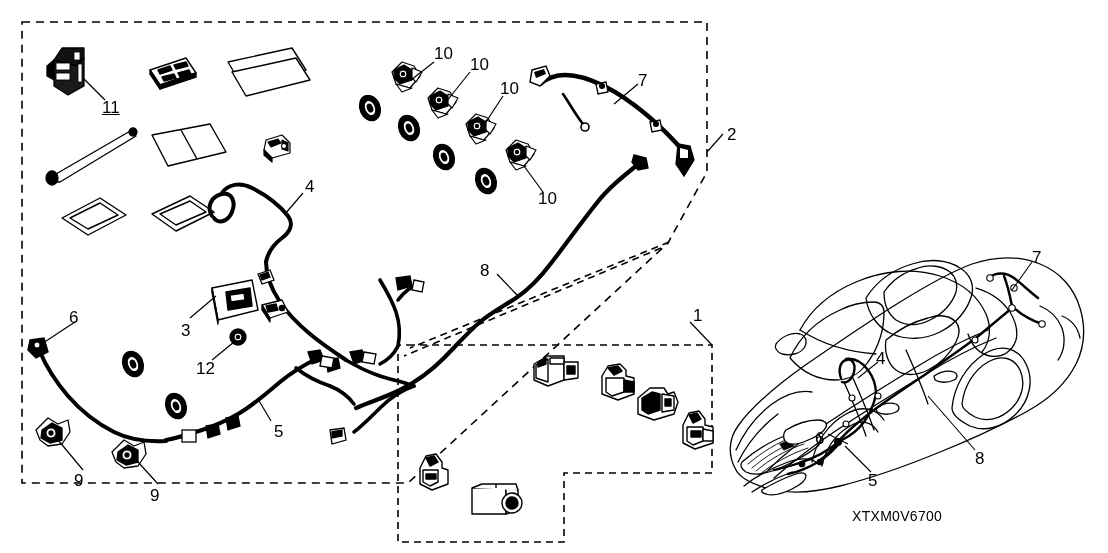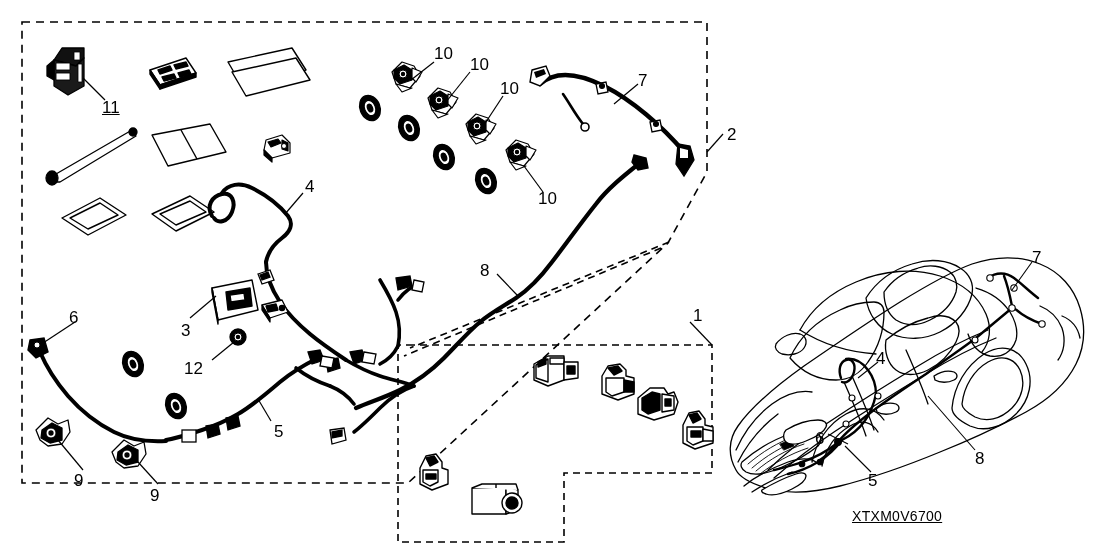--- a/index.html
+++ b/index.html
@@ -505,22 +505,22 @@
   <span class="callout" style="left:69px;  top:309px;">6</span>
   <span class="callout" style="left:638px; top:72px;">7</span>
   <span class="callout" style="left:480px; top:262px;">8</span>
   <span class="callout" style="left:74px;  top:472px;">9</span>
   <span class="callout" style="left:150px; top:487px;">9</span>
   <span class="callout" style="left:434px; top:45px;">10</span>
   <span class="callout" style="left:470px; top:56px;">10</span>
   <span class="callout" style="left:500px; top:80px;">10</span>
   <span class="callout" style="left:538px; top:190px;">10</span>
   <span class="callout" style="left:102px; top:99px;text-decoration:underline;">11</span>
-  <span class="callout" style="left:184px; top:360px;">12</span>
+  <span class="callout" style="left:196px; top:360px;">12</span>
   <span class="callout" style="left:876px; top:350px;">4</span>
   <span class="callout" style="left:868px; top:472px;">5</span>
   <span class="callout" style="left:815px; top:430px;">6</span>
   <span class="callout" style="left:1032px; top:249px;">7</span>
   <span class="callout" style="left:975px; top:450px;">8</span>
 
-  <span class="drawing-code" style="left:852px; top:508px;text-decoration:underline;">XTXM0V6700</span>
+  <span class="drawing-code" style="left:852px; top:508px;">XTXM0V6700</span>
 
 </div>
 
 </body></html>

